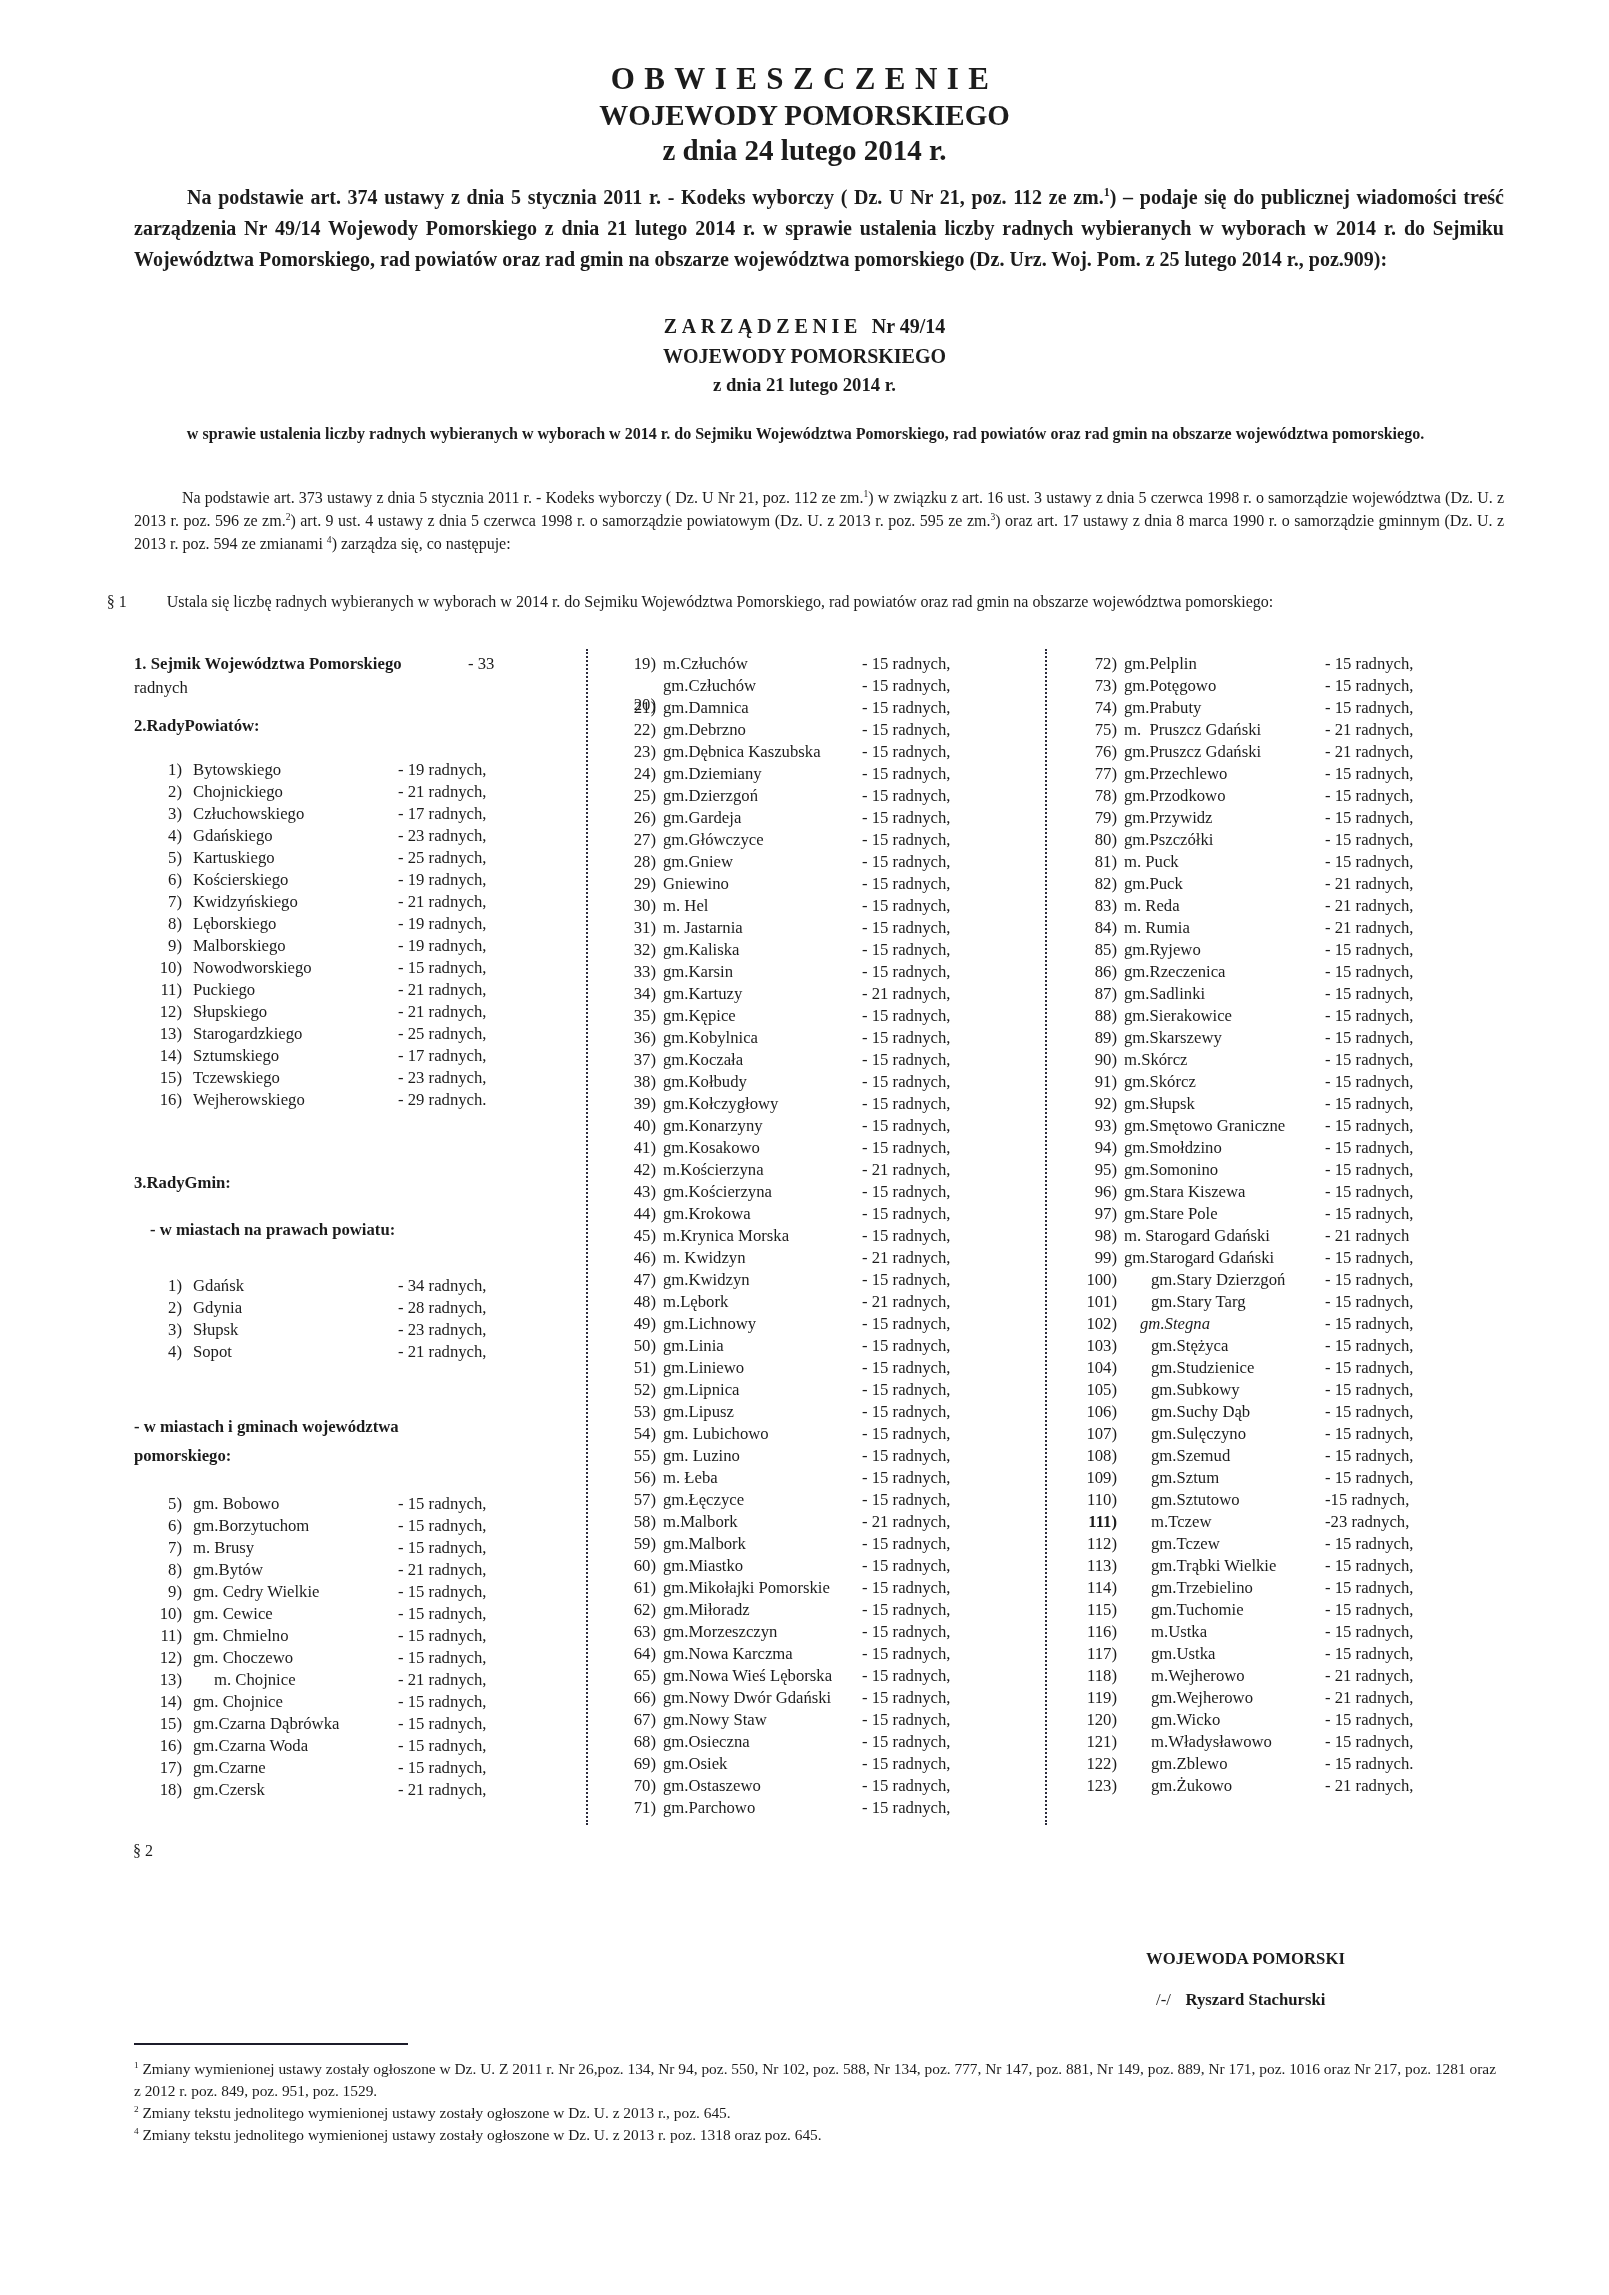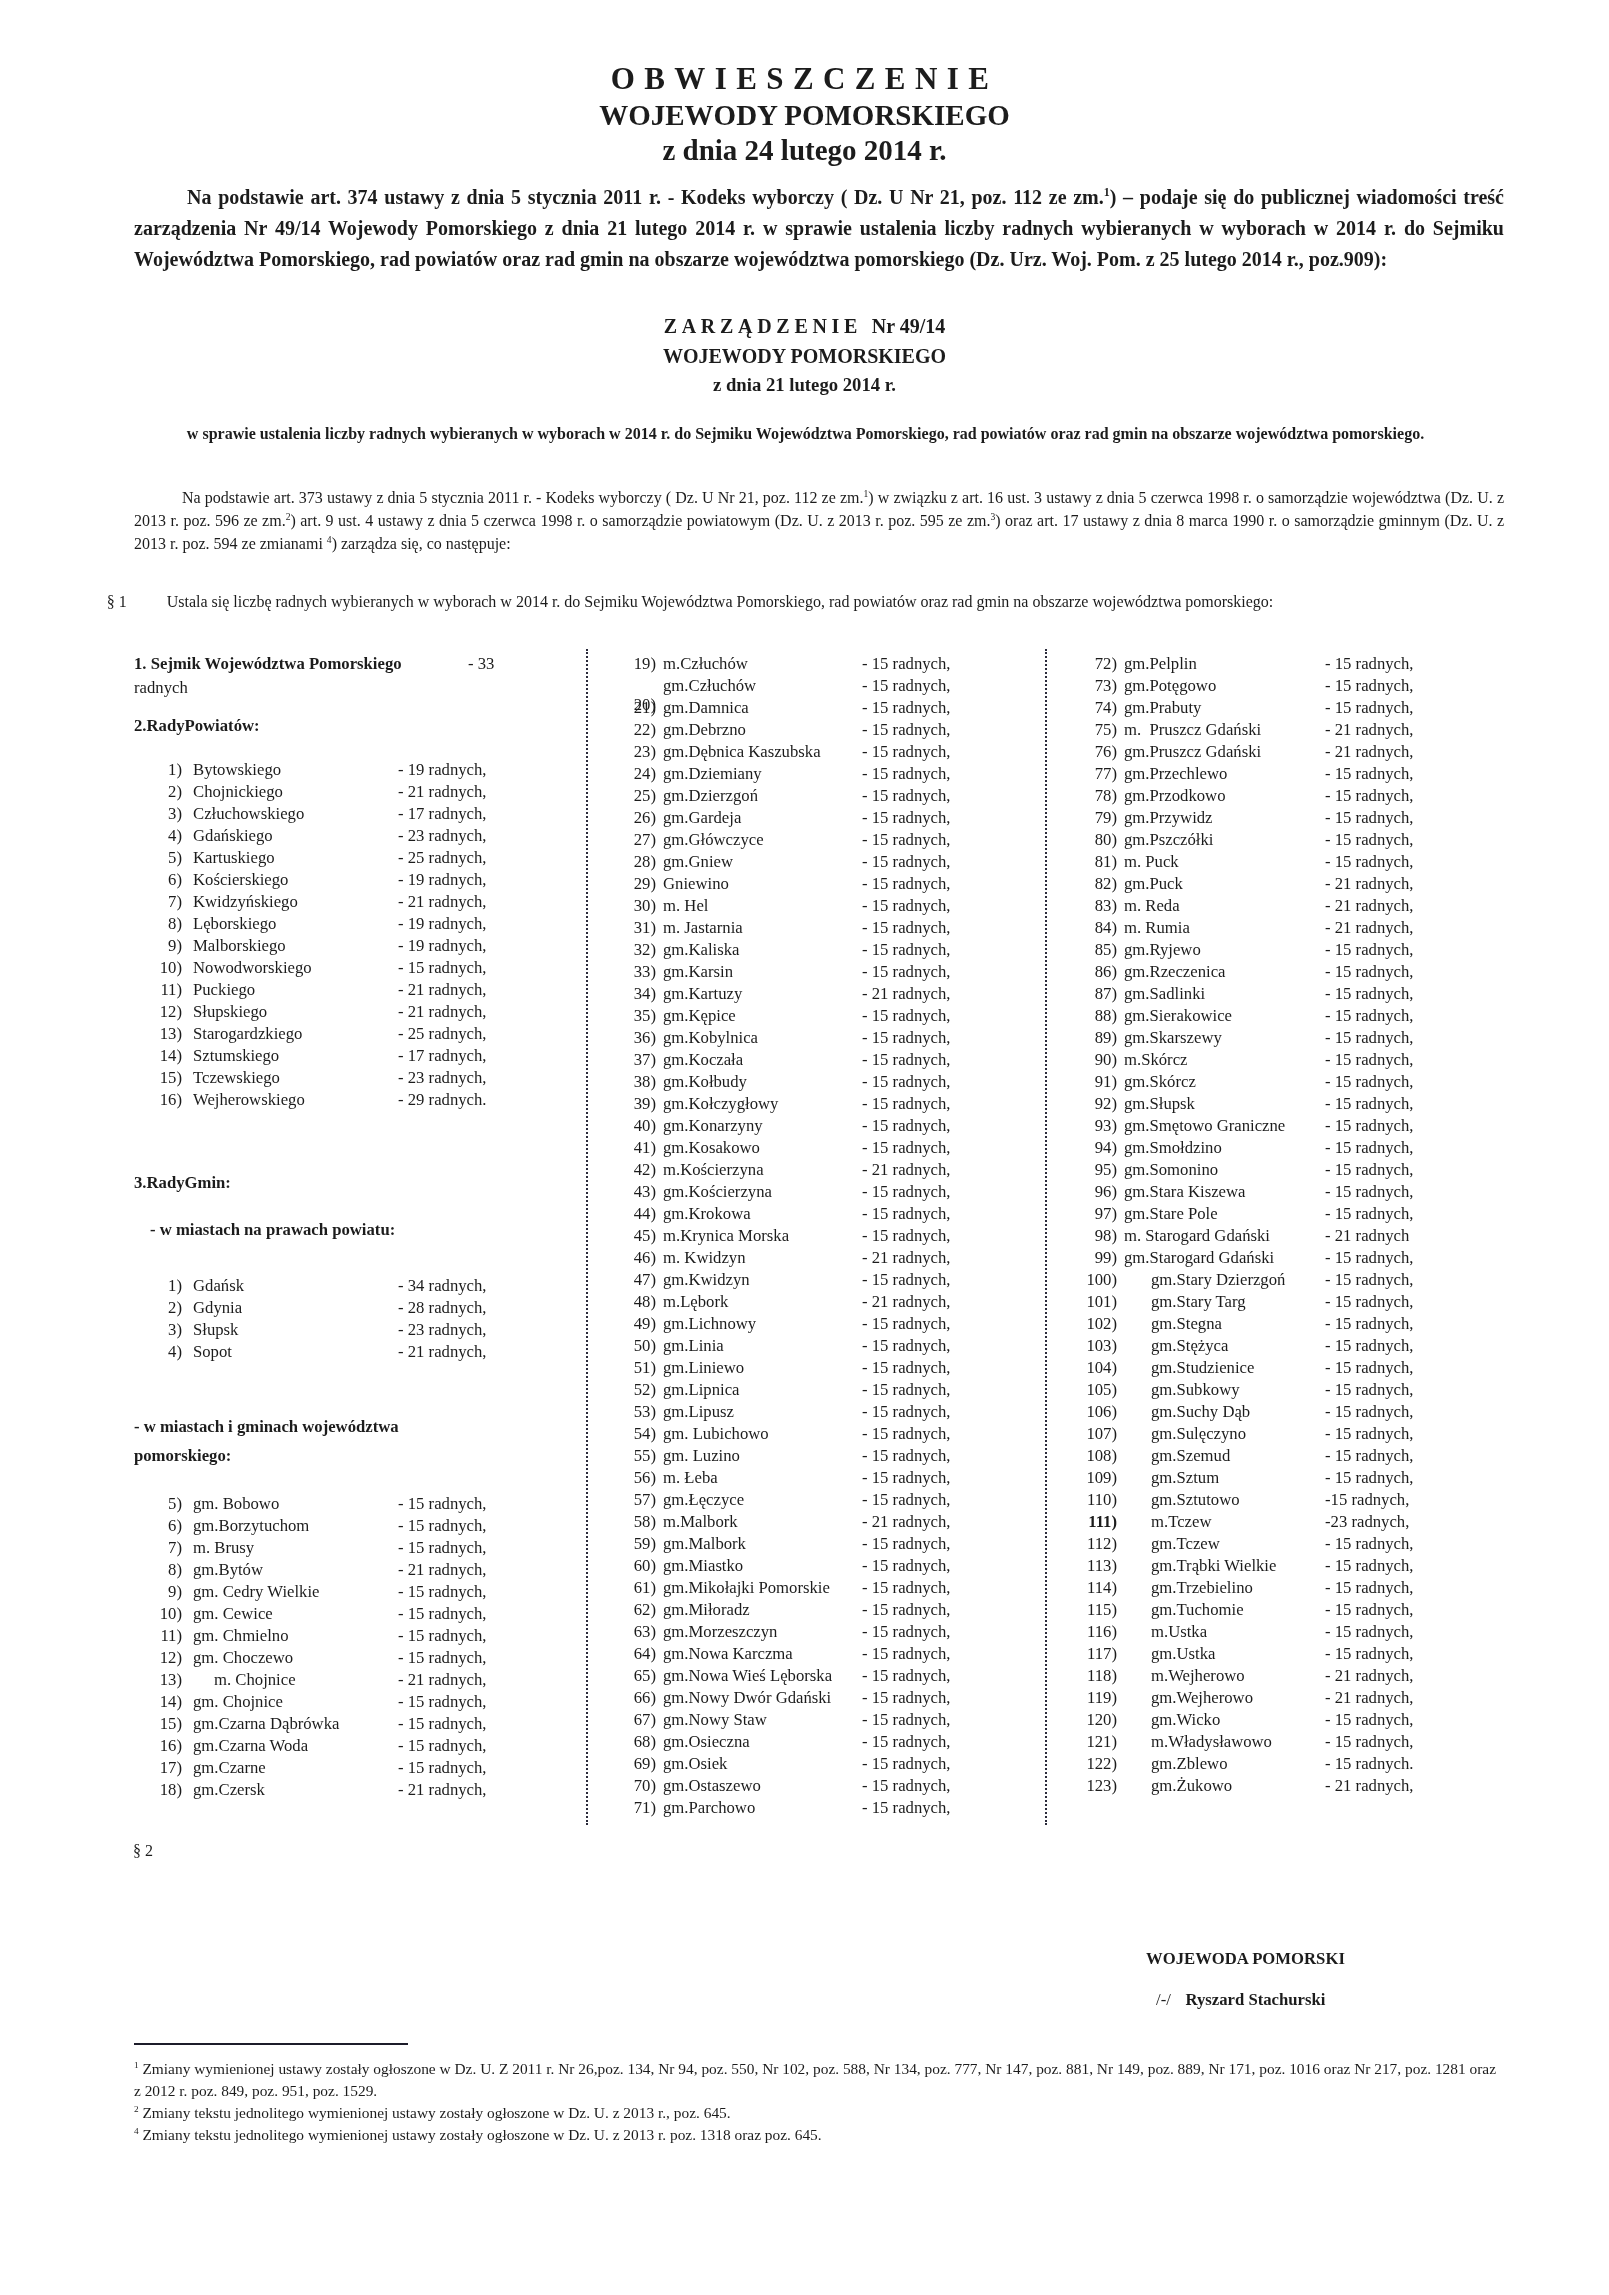--- a/index.html
+++ b/index.html
@@ -665,21 +665,21 @@
         <span class="nm" style="left: 75px; white-space: pre;">gm.Stary Dzierzgoń</span>
         <span class="v" style="left: 249px;">- 15 radnych,</span>
       </div>
       <div class="row">
         <span class="n" style="left: 0px; width: 41px;">101)</span>
         <span class="nm" style="left: 75px; white-space: pre;">gm.Stary Targ</span>
         <span class="v" style="left: 249px;">- 15 radnych,</span>
       </div>
       <div class="row">
         <span class="n" style="left: 0px; width: 41px;">102)</span>
-        <span class="nm" style="left: 75px; white-space: pre;">gm.Stegna</span>
+        <span class="nm" style="left: 64px; white-space: pre; font-style: italic;">gm.Stegna</span>
         <span class="v" style="left: 249px;">- 15 radnych,</span>
       </div>
       <div class="row">
         <span class="n" style="left: 0px; width: 41px;">103)</span>
         <span class="nm" style="left: 75px; white-space: pre;">gm.Stężyca</span>
         <span class="v" style="left: 249px;">- 15 radnych,</span>
       </div>
       <div class="row">
         <span class="n" style="left: 0px; width: 41px;">104)</span>
         <span class="nm" style="left: 75px; white-space: pre;">gm.Studzienice</span>

